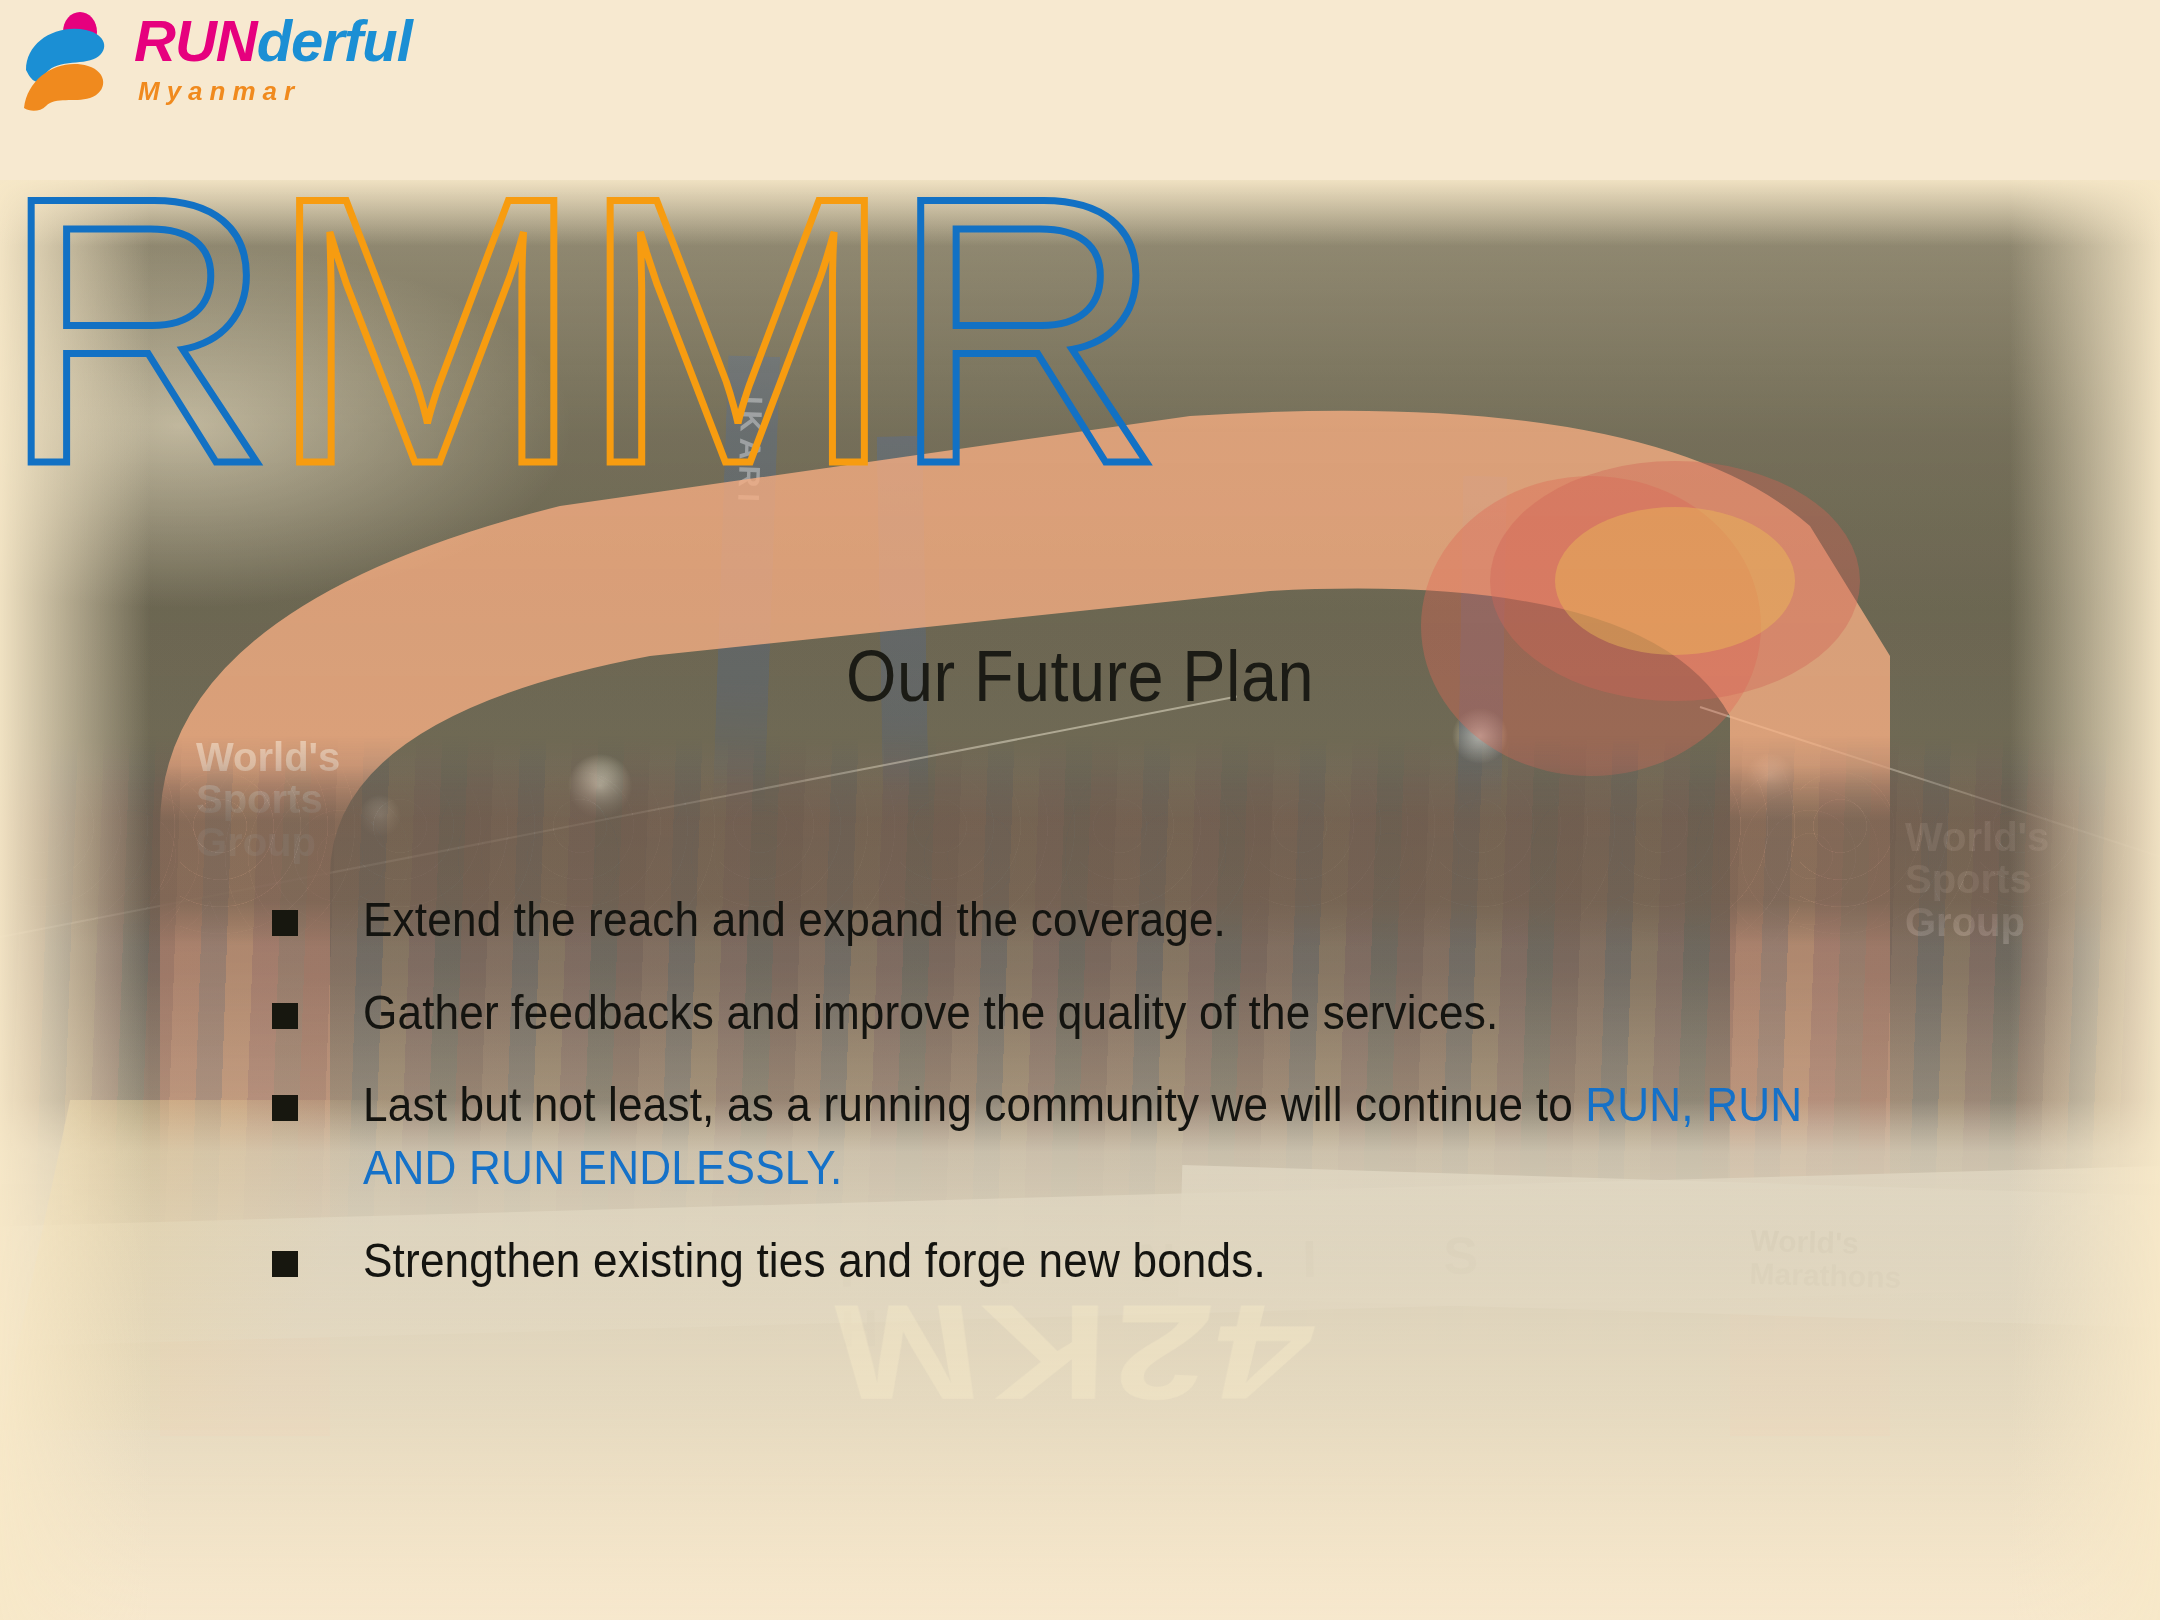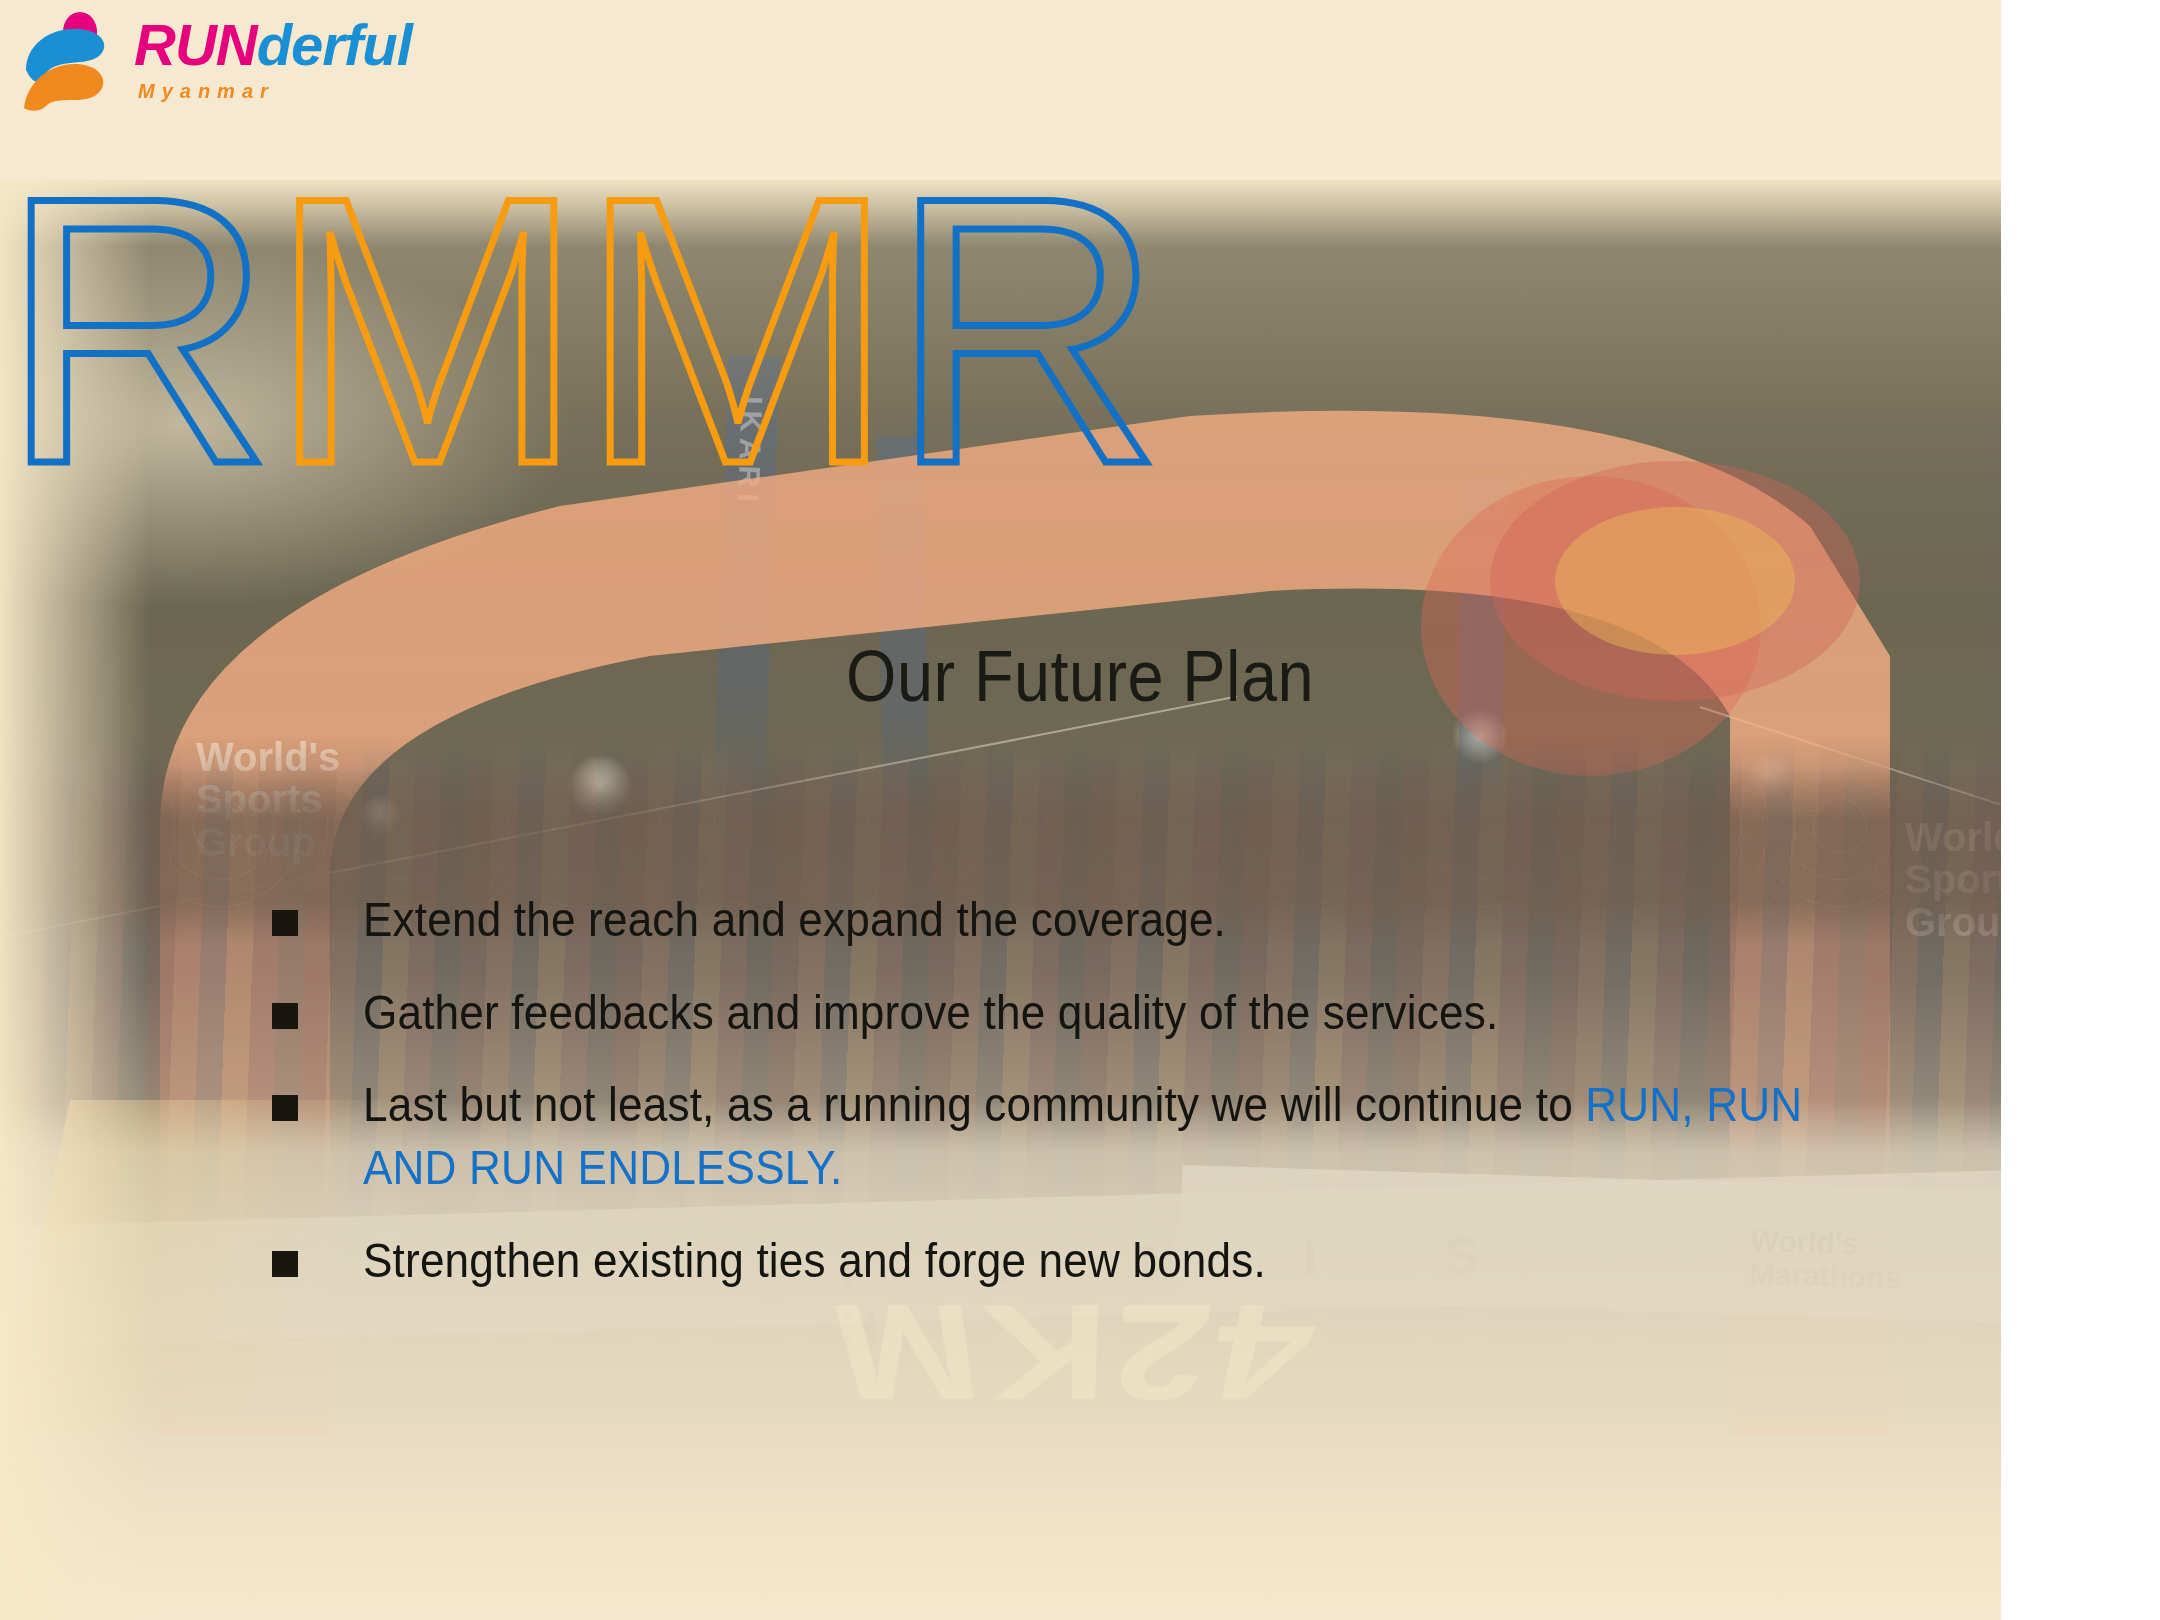--- a/index.html
+++ b/index.html
@@ -6,21 +6,21 @@
     margin: 0;
     padding: 0;
     background: #ffffff;
   }
   body {
     font-family: "Liberation Sans", sans-serif;
   }
 
   #slide {
     position: relative;
-    width: 2001px;
+    width: 2160px;
     height: 1620px;
     overflow: hidden;
     background: #F7E9D0;
   }
 
   
   .photo-wrap {
     position: absolute;
     left: 0; top: 176px;
     width: 2160px; height: 1444px;
@@ -212,21 +212,21 @@
     font-size: 58px;
     font-weight: bold;
     font-style: italic;
     letter-spacing: -1px;
     line-height: .95;
   }
   .wm-row1 .run { color: #E6007E; }
   .wm-row1 .derful { color: #1B8FD4; }
   .wm-row2 {
     color: #F08A1E;
-    font-size: 20px;
+    font-size: 26px;
     font-weight: bold;
     font-style: italic;
     letter-spacing: 7px;
     margin-top: 7px;
     padding-left: 4px;
   }
 
   
   .logo-right {
     position: absolute;

